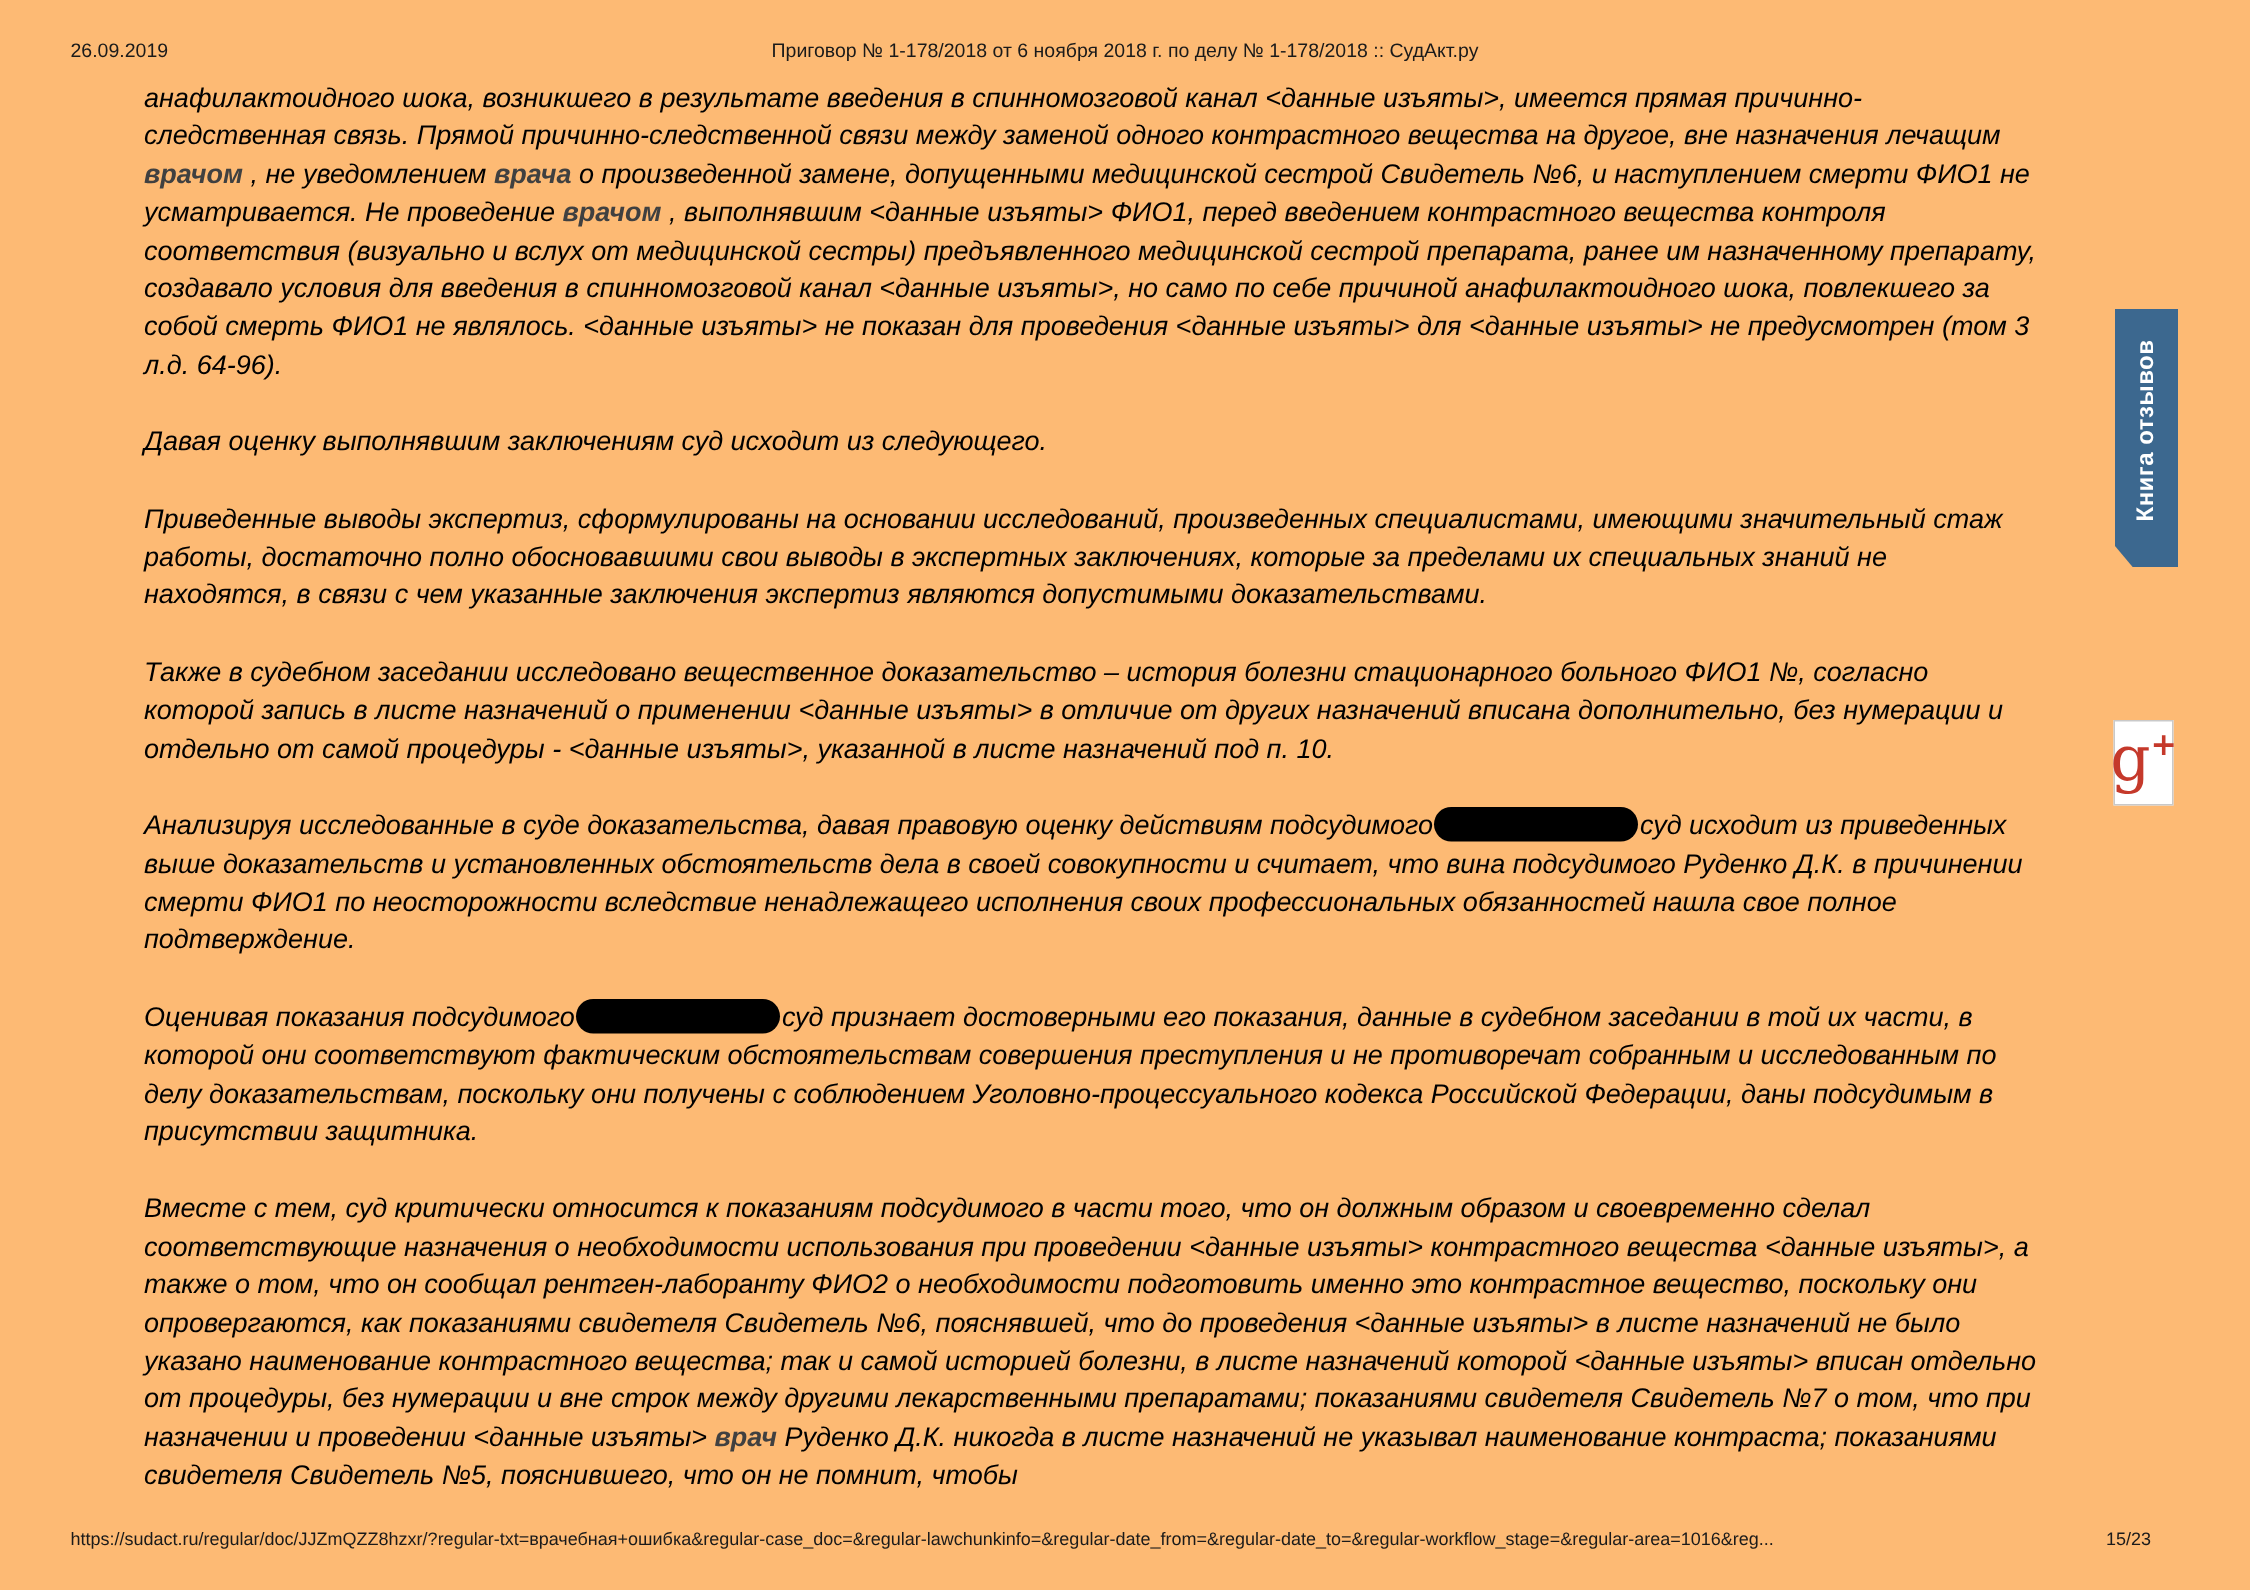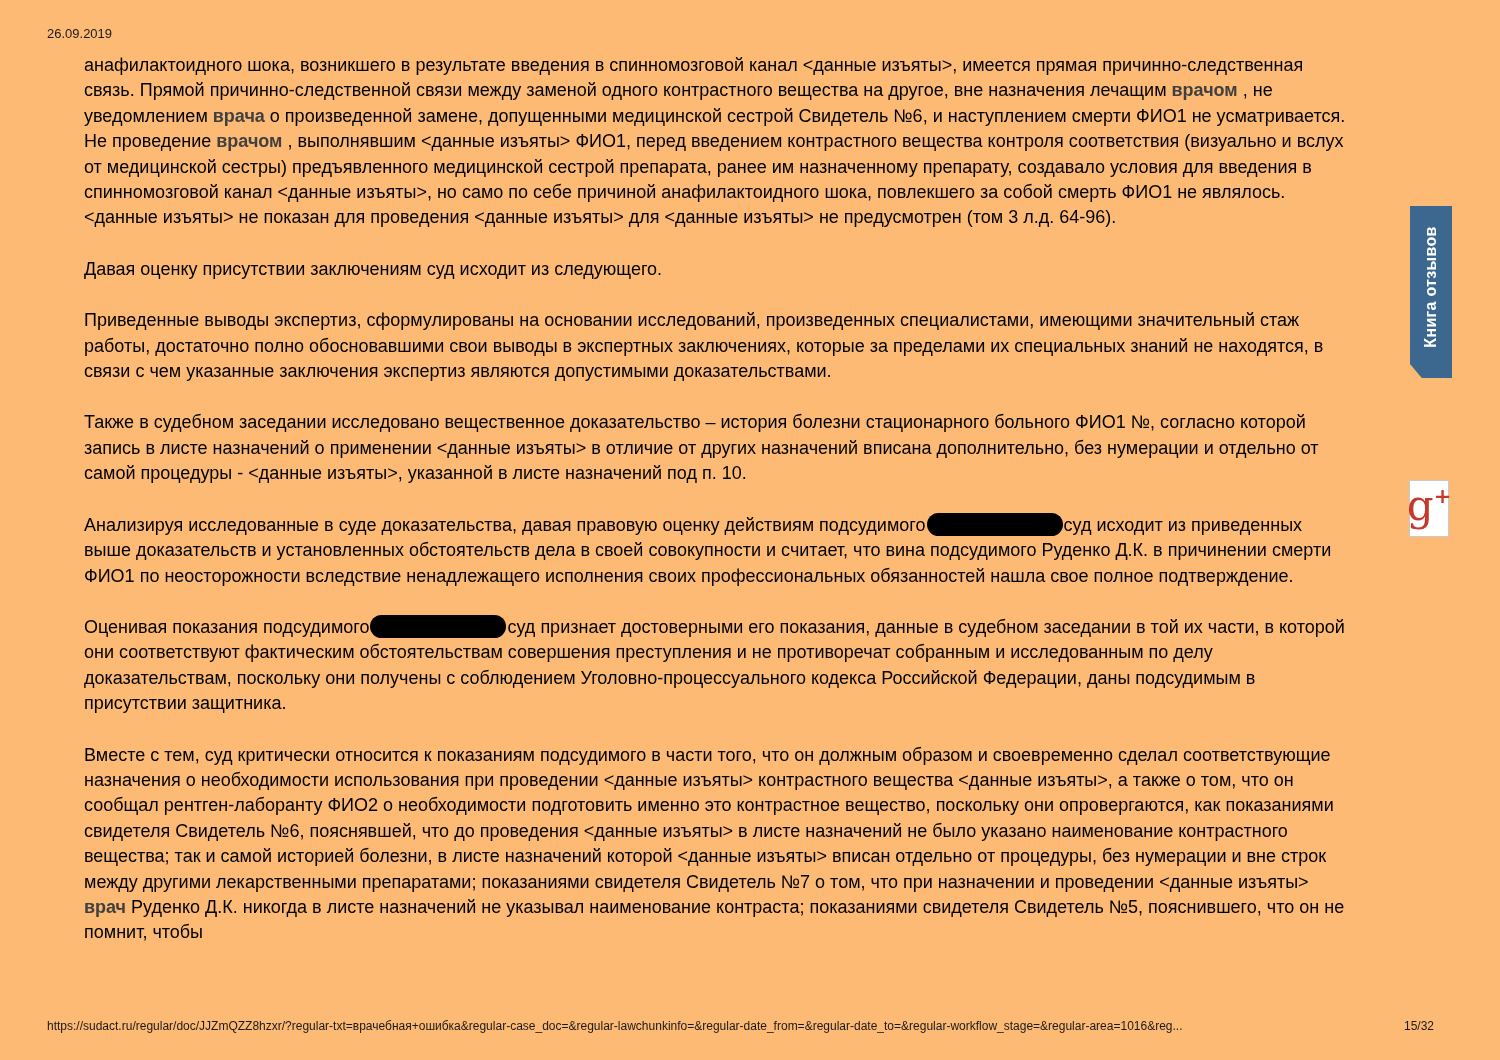--- a/index.html
+++ b/index.html
@@ -17,23 +17,24 @@
     position: absolute; left: 47px; top: 26px;
     font-size: 13px; color: #1a1a1a; white-space: nowrap;
   }
   .hdr-title {
     position: absolute; left: 150px; right: 150px; top: 26px;
     text-align: center; font-size: 13px; color: #1a1a1a; white-space: nowrap;
   }
 
   
   .content {
-    position: absolute; left: 84px; top: 53px; width: 1262px;
+    position: absolute; left: 96px; top: 53px; width: 1262px;
     font-size: 18px; line-height: 25.4px; color: #000;
     text-align: left;
+    font-style: italic;
   }
   .content p { margin: 0 0 26px 0; padding: 0; }
   .content .b { font-weight: bold; color: #404040; }
   .redact {
     display: inline-block;
     width: 136px; height: 23px;
     background: #000;
     border-radius: 11.5px;
     vertical-align: -5px;
     margin: 0 1px;
@@ -87,36 +88,37 @@
     position: absolute; left: 1404px; top: 1019px;
     font-size: 12px; color: #1a1a1a; white-space: nowrap;
   }
 </style>
 </head>
 <body>
 
 <div class="page">
 
   <div class="hdr-date">26.09.2019</div>
+  <div class="hdr-title">Приговор № 1-178/2018 от 6 ноября 2018 г. по делу № 1-178/2018 :: СудАкт.ру</div>
 
   <div class="content">
       <p><span>анафилактоидного шока, возникшего в результате введения в спинномозговой канал &lt;данные изъяты&gt;, имеется прямая причинно-следственная связь. Прямой причинно-следственной связи между заменой одного контрастного вещества на другое, вне назначения лечащим </span><span class="b">врачом</span><span> , не уведомлением </span><span class="b">врача</span><span> о произведенной замене, допущенными медицинской сестрой Свидетель №6, и наступлением смерти ФИО1 не усматривается. Не проведение </span><span class="b">врачом</span><span> , выполнявшим &lt;данные изъяты&gt; ФИО1, перед введением контрастного вещества контроля соответствия (визуально и вслух от медицинской сестры) предъявленного медицинской сестрой препарата, ранее им назначенному препарату, создавало условия для введения в спинномозговой канал &lt;данные изъяты&gt;, но само по себе причиной анафилактоидного шока, повлекшего за собой смерть ФИО1 не являлось. &lt;данные изъяты&gt; не показан для проведения &lt;данные изъяты&gt; для &lt;данные изъяты&gt; не предусмотрен (том 3 л.д. 64-96).</span></p>
-      <p><span>Давая оценку присутствии заключениям суд исходит из следующего.</span></p>
+      <p><span>Давая оценку выполнявшим заключениям суд исходит из следующего.</span></p>
       <p><span>Приведенные выводы экспертиз, сформулированы на основании исследований, произведенных специалистами, имеющими значительный стаж работы, достаточно полно обосновавшими свои выводы в экспертных заключениях, которые за пределами их специальных знаний не находятся, в связи с чем указанные заключения экспертиз являются допустимыми доказательствами.</span></p>
       <p><span>Также в судебном заседании исследовано вещественное доказательство – история болезни стационарного больного ФИО1 №, согласно которой запись в листе назначений о применении &lt;данные изъяты&gt; в отличие от других назначений вписана дополнительно, без нумерации и отдельно от самой процедуры - &lt;данные изъяты&gt;, указанной в листе назначений под п. 10.</span></p>
       <p><span>Анализируя исследованные в суде доказательства, давая правовую оценку действиям подсудимого</span><span class="redact"></span><span>суд исходит из приведенных выше доказательств и установленных обстоятельств дела в своей совокупности и считает, что вина подсудимого Руденко Д.К. в причинении смерти ФИО1 по неосторожности вследствие ненадлежащего исполнения своих профессиональных обязанностей нашла свое полное подтверждение.</span></p>
       <p><span>Оценивая показания подсудимого</span><span class="redact"></span><span>суд признает достоверными его показания, данные в судебном заседании в той их части, в которой они соответствуют фактическим обстоятельствам совершения преступления и не противоречат собранным и исследованным по делу доказательствам, поскольку они получены с соблюдением Уголовно-процессуального кодекса Российской Федерации, даны подсудимым в присутствии защитника.</span></p>
       <p><span>Вместе с тем, суд критически относится к показаниям подсудимого в части того, что он должным образом и своевременно сделал соответствующие назначения о необходимости использования при проведении &lt;данные изъяты&gt; контрастного вещества &lt;данные изъяты&gt;, а также о том, что он сообщал рентген-лаборанту ФИО2 о необходимости подготовить именно это контрастное вещество, поскольку они опровергаются, как показаниями свидетеля Свидетель №6, пояснявшей, что до проведения &lt;данные изъяты&gt; в листе назначений не было указано наименование контрастного вещества; так и самой историей болезни, в листе назначений которой &lt;данные изъяты&gt; вписан отдельно от процедуры, без нумерации и вне строк между другими лекарственными препаратами; показаниями свидетеля Свидетель №7 о том, что при назначении и проведении &lt;данные изъяты&gt; </span><span class="b">врач</span><span> Руденко Д.К. никогда в листе назначений не указывал наименование контраста; показаниями свидетеля Свидетель №5, пояснившего, что он не помнит, чтобы</span></p>
     </div>
 
   <div class="feedback-tab" style="background: rgb(60, 104, 143);">
     <span class="feedback-label" style="color: rgb(255, 255, 255);">Книга отзывов</span>
   </div>
 
   <div class="gplus">
     <span class="gp-g" style="color: rgb(197, 57, 43);">g</span>
       <span class="gp-plus" style="color: rgb(197, 57, 43);">+</span>
   </div>
 
   <div class="ftr-url">https://sudact.ru/regular/doc/JJZmQZZ8hzxr/?regular-txt=врачебная+ошибка&amp;regular-case_doc=&amp;regular-lawchunkinfo=&amp;regular-date_from=&amp;regular-date_to=&amp;regular-workflow_stage=&amp;regular-area=1016&amp;reg...</div>
-  <div class="ftr-page">15/32</div>
+  <div class="ftr-page">15/23</div>
 
 </div>
 
 </body></html>

